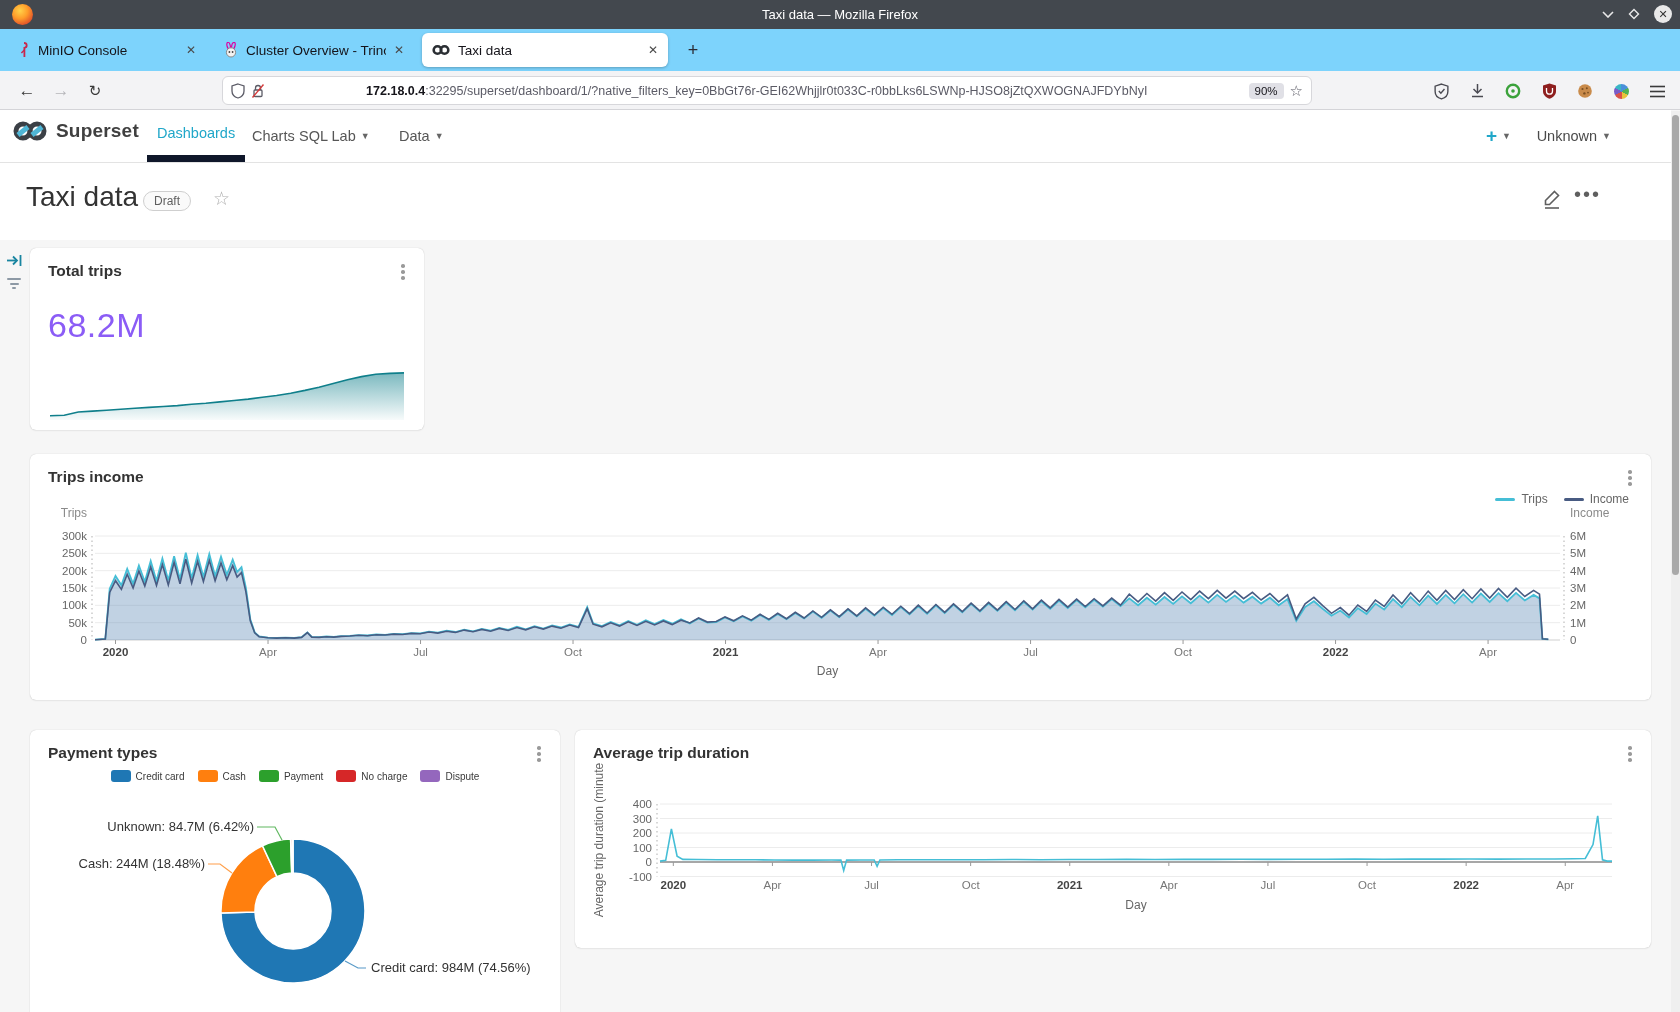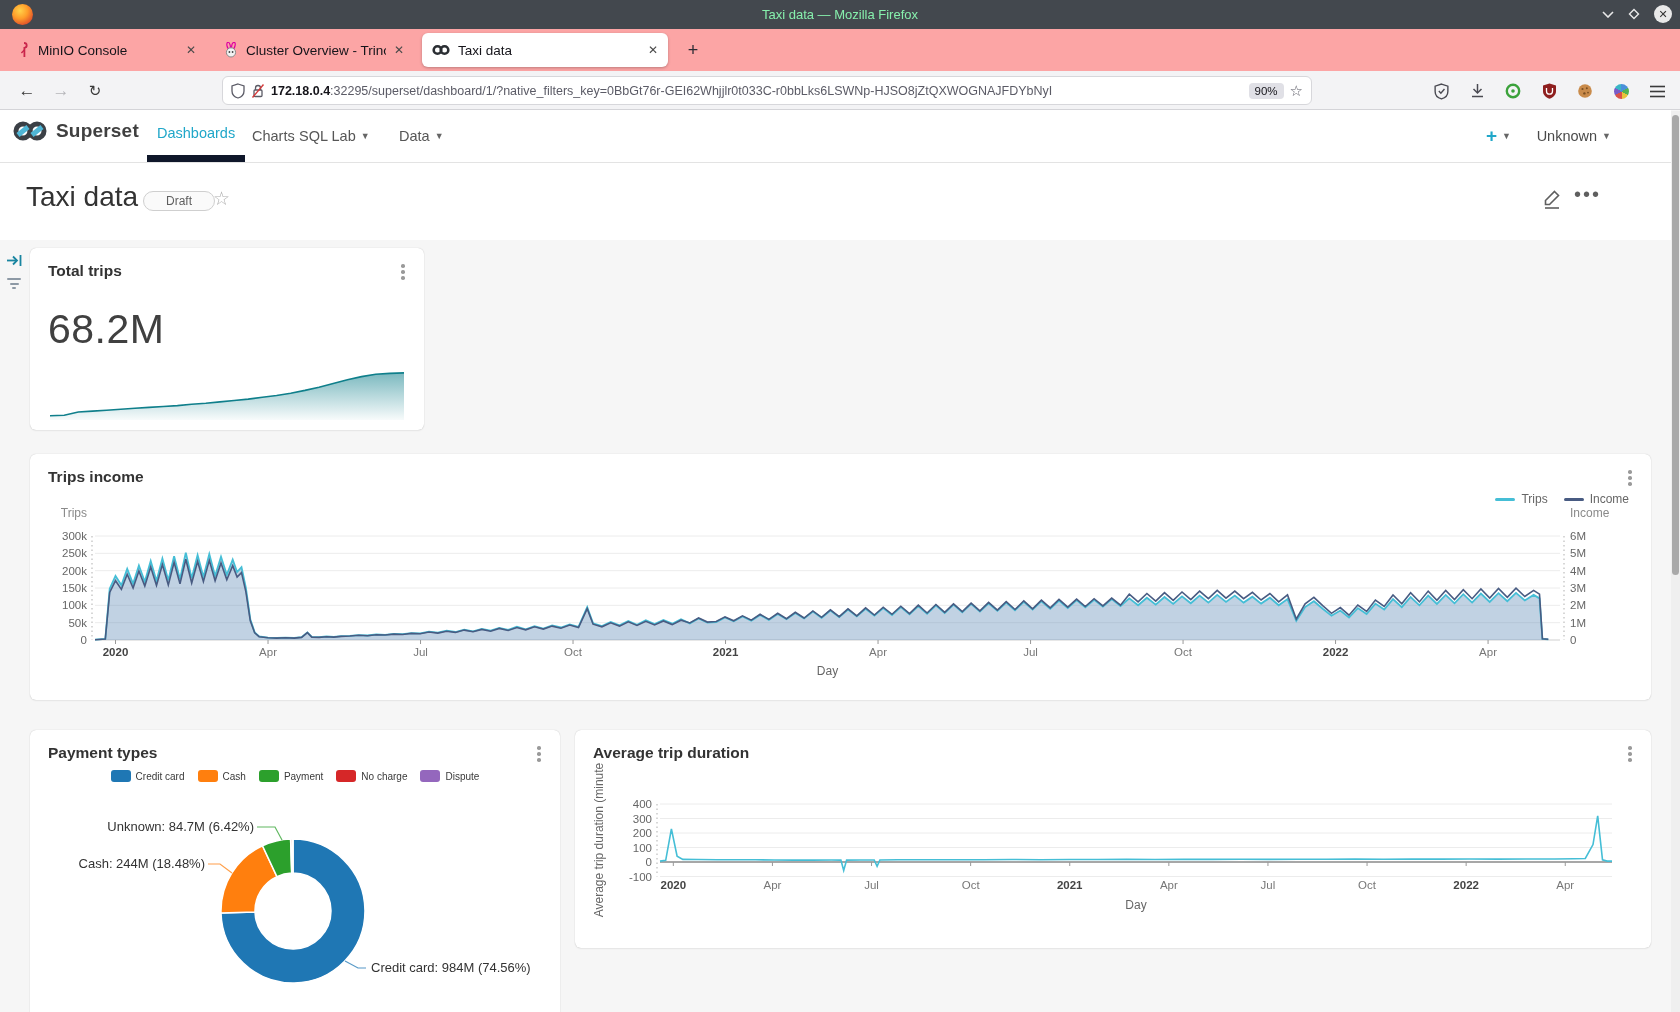--- a/index.html
+++ b/index.html
@@ -4,66 +4,66 @@
 <style>
   * { margin:0; padding:0; box-sizing:border-box; }
   html,body { width:1680px; height:1012px; overflow:hidden; }
   body { font-family:"Liberation Sans", sans-serif; background:#F6F6F6; position:relative; }
   .abs { position:absolute; }
 
   
   #titlebar { position:absolute; left:0; top:0; width:1680px; height:29px; background:#43484E; display:flex; align-items:center; }
   #fx-logo { position:absolute; left:12px; top:4px; width:21px; height:21px; border-radius:50%;
              background:radial-gradient(circle at 38% 32%, #ffd24a 0%, #ff9d2a 40%, #e2552a 75%, #b5301f 100%); }
-  #win-title { position:absolute; left:0; right:0; text-align:center; color:#86efac; font-size:13px; }
+  #win-title { position:absolute; left:0; right:0; text-align:center; color:#ffffff; font-size:13px; }
   .winctl { position:absolute; top:4px; width:20px; height:20px; display:flex; align-items:center; justify-content:center; color:#E8E8E8; font-size:12px; cursor:default; }
   #ctl-close { background:#E9E9E9; color:#333; border-radius:50%; width:18px; height:18px; top:5px; font-size:11px; }
 
-  #tabstrip { position:absolute; left:0; top:29px; width:1680px; height:42px; background:#fca5a5; }
+  #tabstrip { position:absolute; left:0; top:29px; width:1680px; height:42px; background:#7dd3fc; }
   .tab { position:absolute; top:4px; height:34px; border-radius:6px; display:flex; align-items:center; padding:0 10px; font-size:13.5px; color:#15141A; }
   .tab .tlabel { flex:1; white-space:nowrap; overflow:hidden; margin-left:8px; }
   .tab .tclose { color:#4a4a4a; font-size:12px; margin-left:8px; }
   .tab.active { background:#FFFFFF; box-shadow:0 1px 3px rgba(0,0,0,.25); }
   #newtab { position:absolute; top:8px; width:26px; height:26px; display:flex; align-items:center; justify-content:center; font-size:18px; color:#2b2b33; }
 
   #toolbar { position:absolute; left:0; top:71px; width:1680px; height:39px; background:#F3F3F5; border-bottom:1px solid #D4D4D8; }
   .navbtn { position:absolute; top:7px; width:26px; height:26px; display:flex; align-items:center; justify-content:center; font-size:17px; color:#3a3a3a; }
   #urlbar { position:absolute; left:222px; top:5px; width:1090px; height:29px; background:#fff; border:1px solid #D7D7DB; border-radius:6px; display:flex; align-items:center; padding:0 8px; }
-  #urltext { font-size:12.5px; color:#5B5B66; white-space:nowrap; overflow:hidden; flex:1; margin-left:6px; }
+  #urltext { font-size:12.5px; color:#5B5B66; white-space:nowrap; overflow:hidden; flex:1; margin-left:6px;text-align:center; }
   #urltext b { color:#15141A; font-weight:700; }
   #zoombadge { font-size:11.5px; color:#15141A; background:#E0E0E6; border-radius:4px; padding:2px 6px; margin:0 6px; }
   .tbicon { position:absolute; top:8px; width:24px; height:24px; display:flex; align-items:center; justify-content:center; }
 
   #scrolltrack { position:absolute; right:0; top:111px; width:9px; height:901px; background:#EFEFEF; }
   #scrollthumb { position:absolute; right:1px; top:4px; width:7px; height:460px; background:#A9A9A9; border-radius:4px; }
 
   
   #ss-nav { position:absolute; left:0; top:110px; width:1671px; height:53px; background:#fff; border-bottom:1px solid #E3E3E3; }
   #ss-brand { position:absolute; left:12px; top:10px; display:flex; align-items:flex-start; }
   #ss-brand .brandtext { font-size:19px; font-weight:700; color:#404040; margin-left:8px; letter-spacing:.2px; }
   .ss-navitem { position:absolute; top:0; height:52px; display:flex; align-items:center; font-size:14.5px; color:#565656; }
   .ss-navitem.active { color:#20A7C9; border-bottom:7px solid #0f172a; }
   .caret { font-size:9px; color:#666; margin-left:5px; }
   #ss-plus { position:absolute; right:160px; top:0; height:52px; display:flex; align-items:center; color:#20A7C9; font-size:19px; font-weight:700; }
   #ss-settings { position:absolute; right:60px; top:0; height:52px; display:flex; align-items:center; font-size:14.5px; color:#4a4a4a; }
 
   #dash-header { position:absolute; left:0; top:163px; width:1671px; height:77px; background:#fff; }
   #dash-title { position:absolute; left:26px; top:18px; font-size:28px; color:#333; }
-  #draft-badge { position:absolute; left:143px; top:28px; font-size:12px; color:#5f5f5f; background:#FAFAFA; border:1px solid #CFCFCF; border-radius:11px; padding:2px 22px; }
+  #draft-badge { position:absolute; left:143px; top:28px; font-size:12px; color:#5f5f5f; background:#FAFAFA; border:1px solid #CFCFCF; border-radius:11px; padding:2px 10px; }
   #fav-star { position:absolute; left:213px; top:24px; font-size:19px; color:#AEAEAE; }
   #edit-pencil { position:absolute; right:108px; top:24px; width:22px; height:22px; }
   #more-dots { position:absolute; right:70px; top:20px; font-size:20px; color:#5f5f5f; letter-spacing:2px; }
 
   
   #content { position:absolute; left:0; top:240px; width:1671px; height:772px; background:#F6F6F6; }
   .card { position:absolute; background:#fff; border-radius:6px; box-shadow:0 0 1px rgba(0,0,0,.25), 0 1px 2px rgba(0,0,0,.05); }
   .card-title { position:absolute; left:18px; top:14px; font-size:15.5px; font-weight:700; color:#333; }
   .kebab { position:absolute; right:14px; top:14px; width:14px; height:20px; display:flex; flex-direction:column; align-items:center; justify-content:center; gap:2.5px; }
   .kebab i { width:3.5px; height:3.5px; border-radius:50%; background:#9a9a9a; }
-  .bignum { position:absolute; left:18px; top:58px; font-size:41px; color:#404040; letter-spacing:.5px; }
+  .bignum { position:absolute; left:18px; top:58px; font-size:34px; color:#8b5cf6; letter-spacing:.5px; }
 
   .legend-line { position:absolute; right:22px; top:38px; display:flex; gap:16px; align-items:center; font-size:12px; color:#666; }
   .legend-line .sw { display:inline-block; width:20px; height:3px; border-radius:2px; margin-right:6px; vertical-align:middle; }
 
   #pay-legend { position:absolute; left:0; right:0; top:40px; display:flex; justify-content:center; gap:13px; font-size:10px; color:#3a3a3a; }
   #pay-legend .item { display:flex; align-items:center; gap:5px; }
   #pay-legend .sw { width:20px; height:12px; border-radius:3px; }
 
   
   #filter-expand { position:absolute; left:6px; top:12px; }

